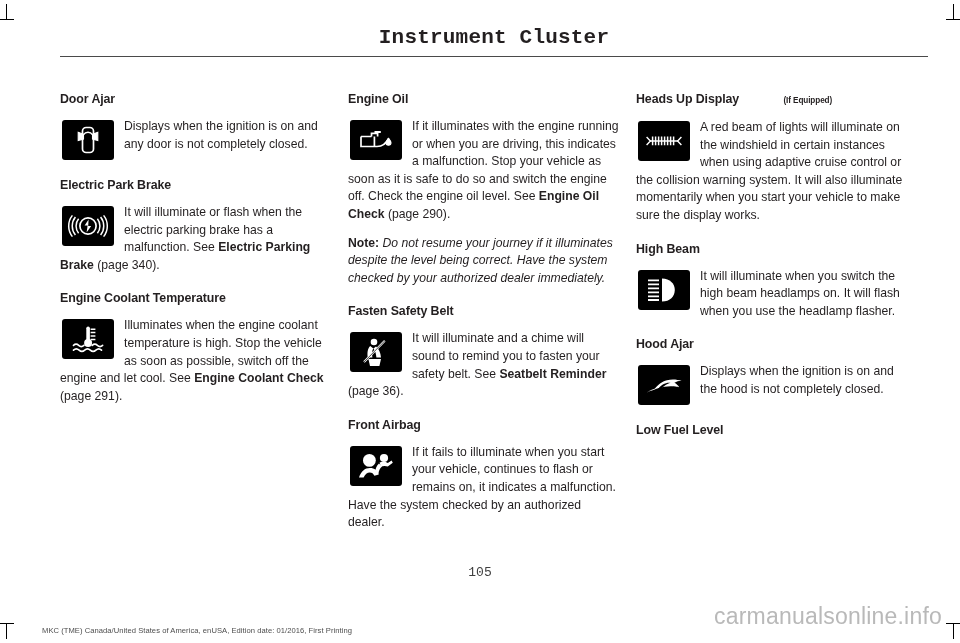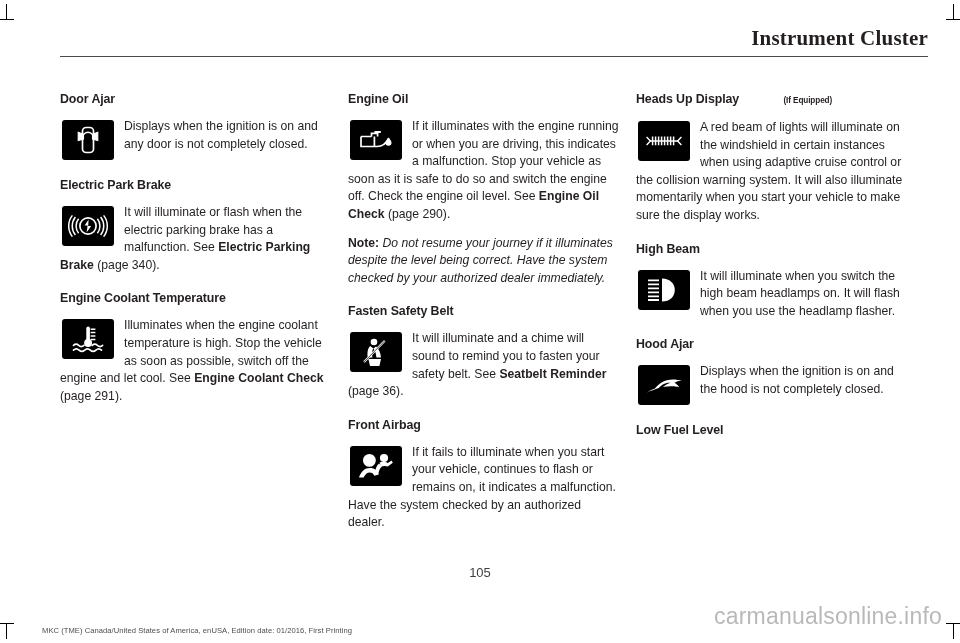--- a/index.html
+++ b/index.html
@@ -22,24 +22,24 @@
   .crop-bl-v { left:6px;  bottom:4px;  width:1px; height:16px; }
   .crop-bl-h { left:0px;  bottom:19px; width:14px; height:1px; }
   .crop-br-v { right:6px; bottom:4px;  width:1px; height:16px; }
   .crop-br-h { right:0px; bottom:19px; width:14px; height:1px; }
 
   
   .page-header {
     position:absolute; left:60px; top:26px; width:868px;
   }
   .page-title {
-    font-family:Liberation Serif, serif;
+    font-family:Liberation Mono, monospace;
     font-size:21px;
     font-weight:700;
-    text-align:right;
+    text-align:center;
     letter-spacing:0.2px;
     color:#231f20;
     line-height:24px;
   }
   .header-rule {
     margin-top:6px;
     border-top:1.3px solid #4a4a4a;
     width:100%;
   }
 
@@ -101,20 +101,21 @@
   .tell svg { display:block; width:100%; height:100%; }
 
   
   .page-number {
     position:absolute;
     left:0; right:0;
     top:565px;
     text-align:center;
     font-size:13px;
     color:#3f3f3f;
+    font-family:Liberation Mono, monospace;
   }
   .imprint {
     position:absolute;
     left:42px;
     top:626px;
     font-size:7.6px;
     color:#4d4d4d;
     letter-spacing:0.05px;
     white-space:nowrap;
   }

